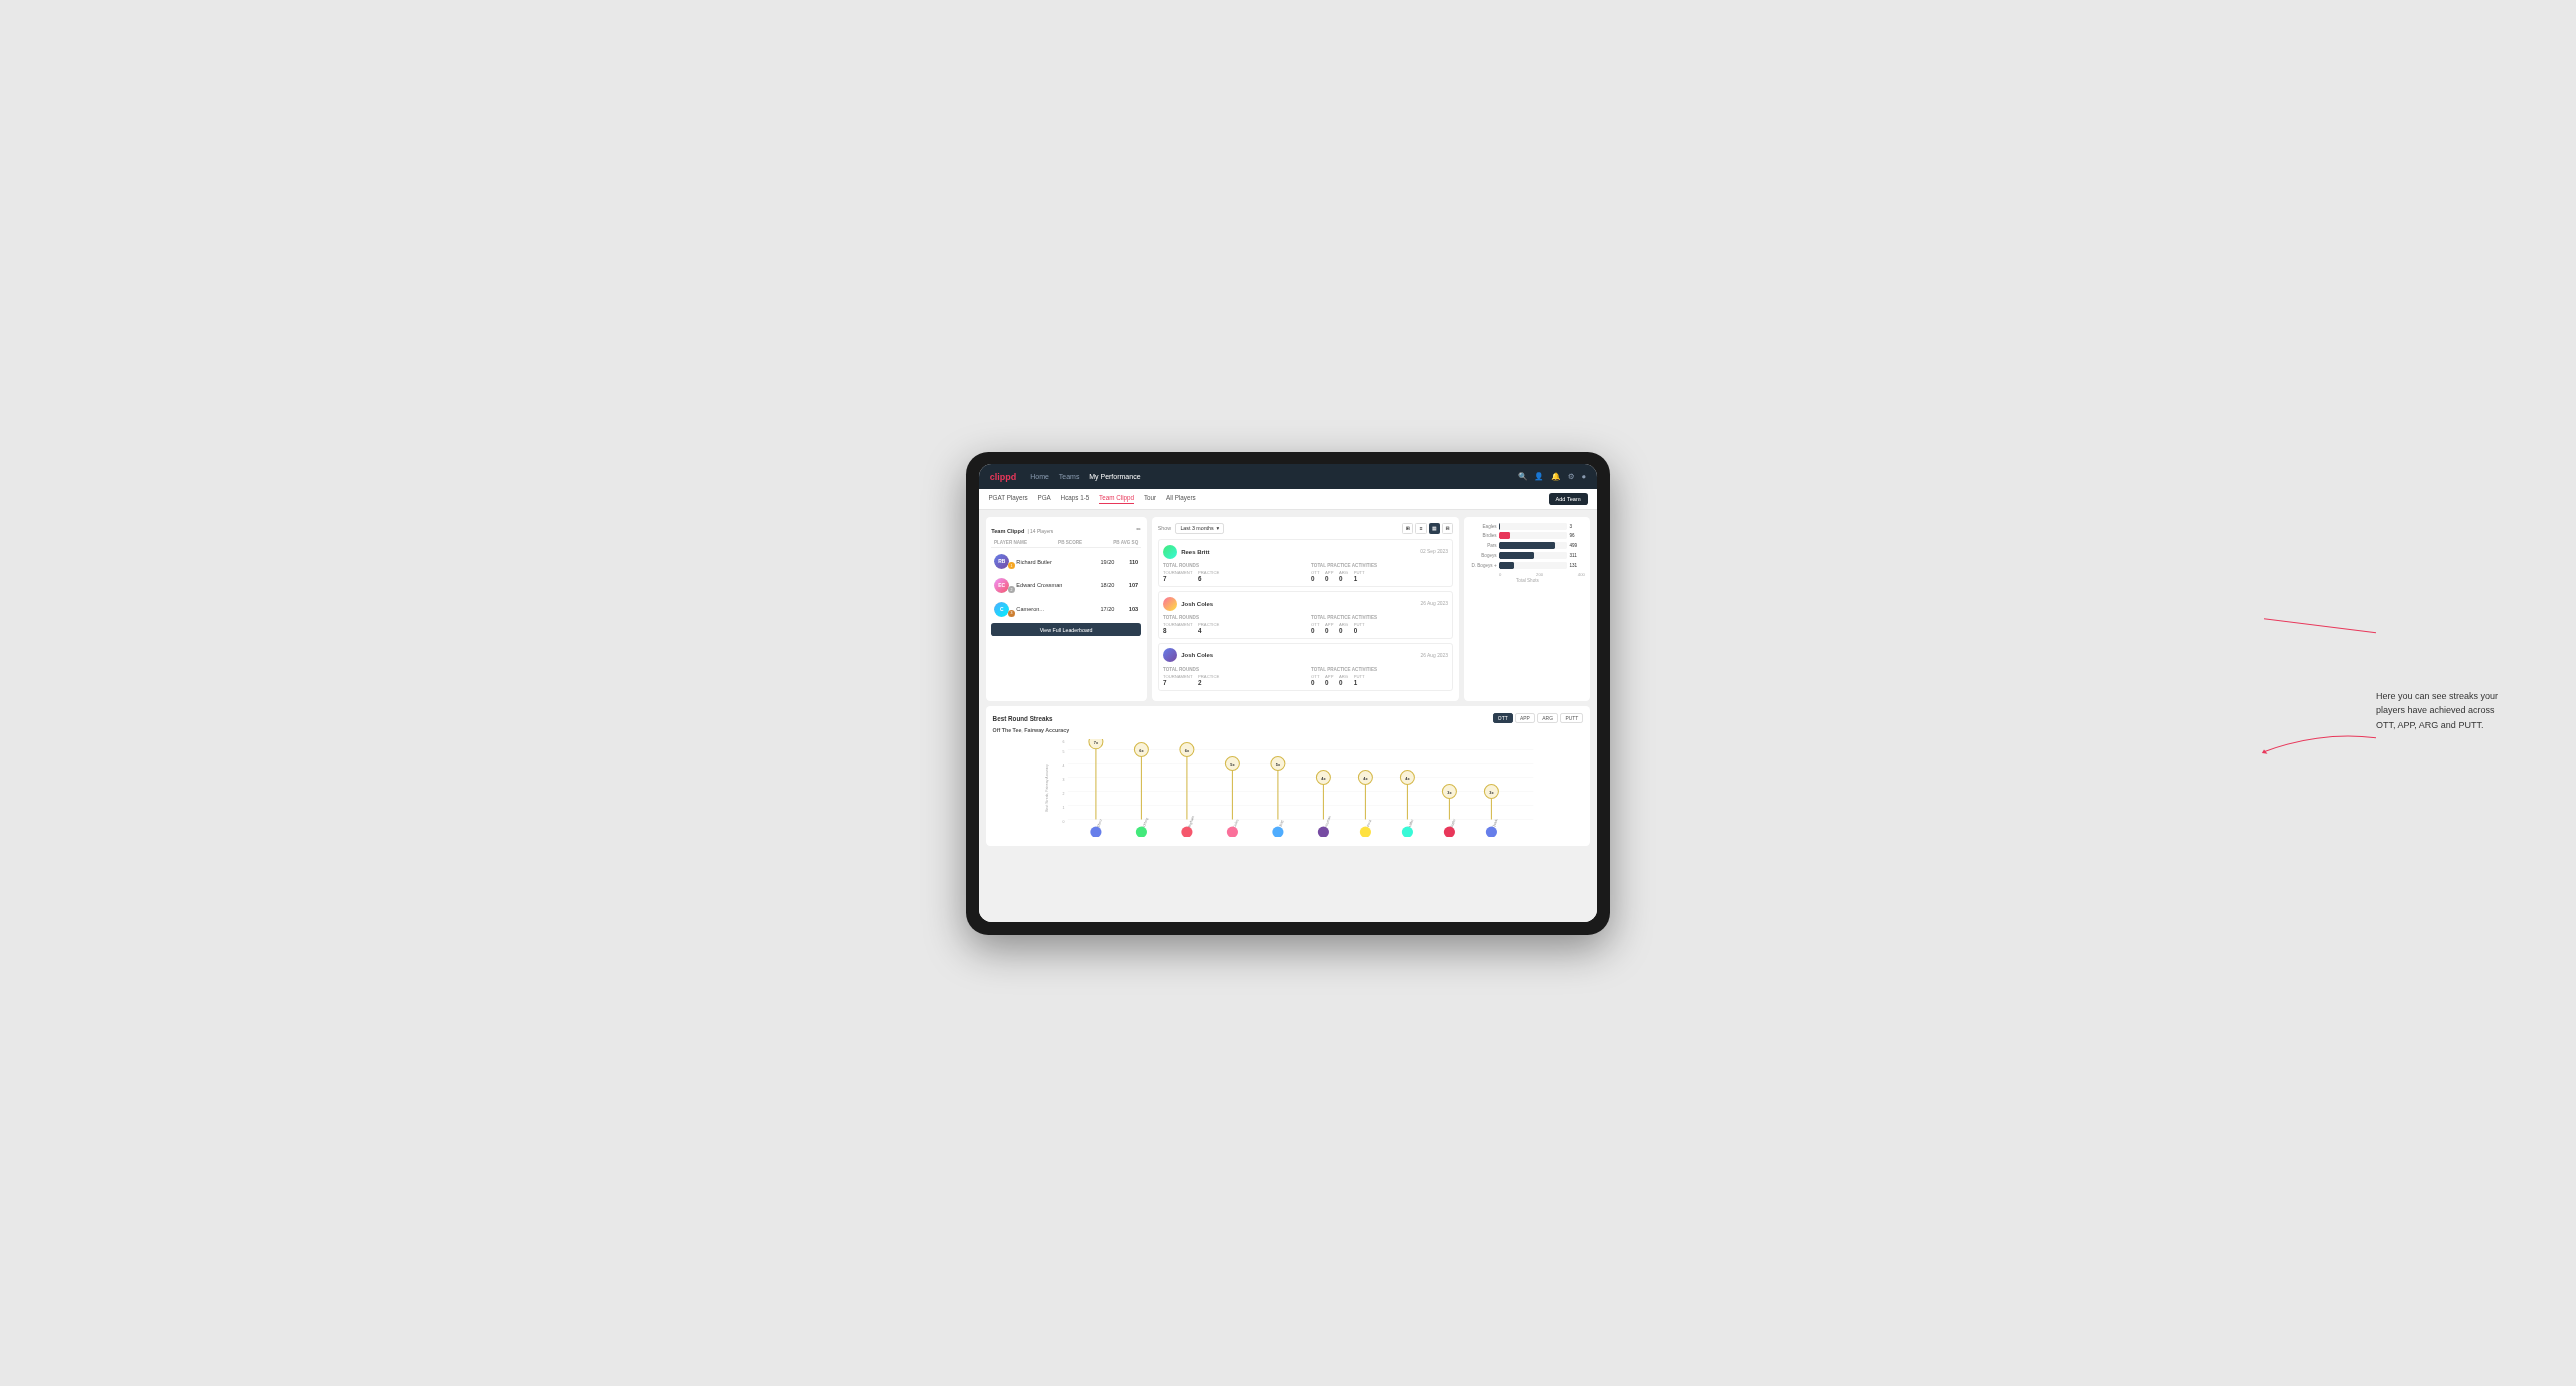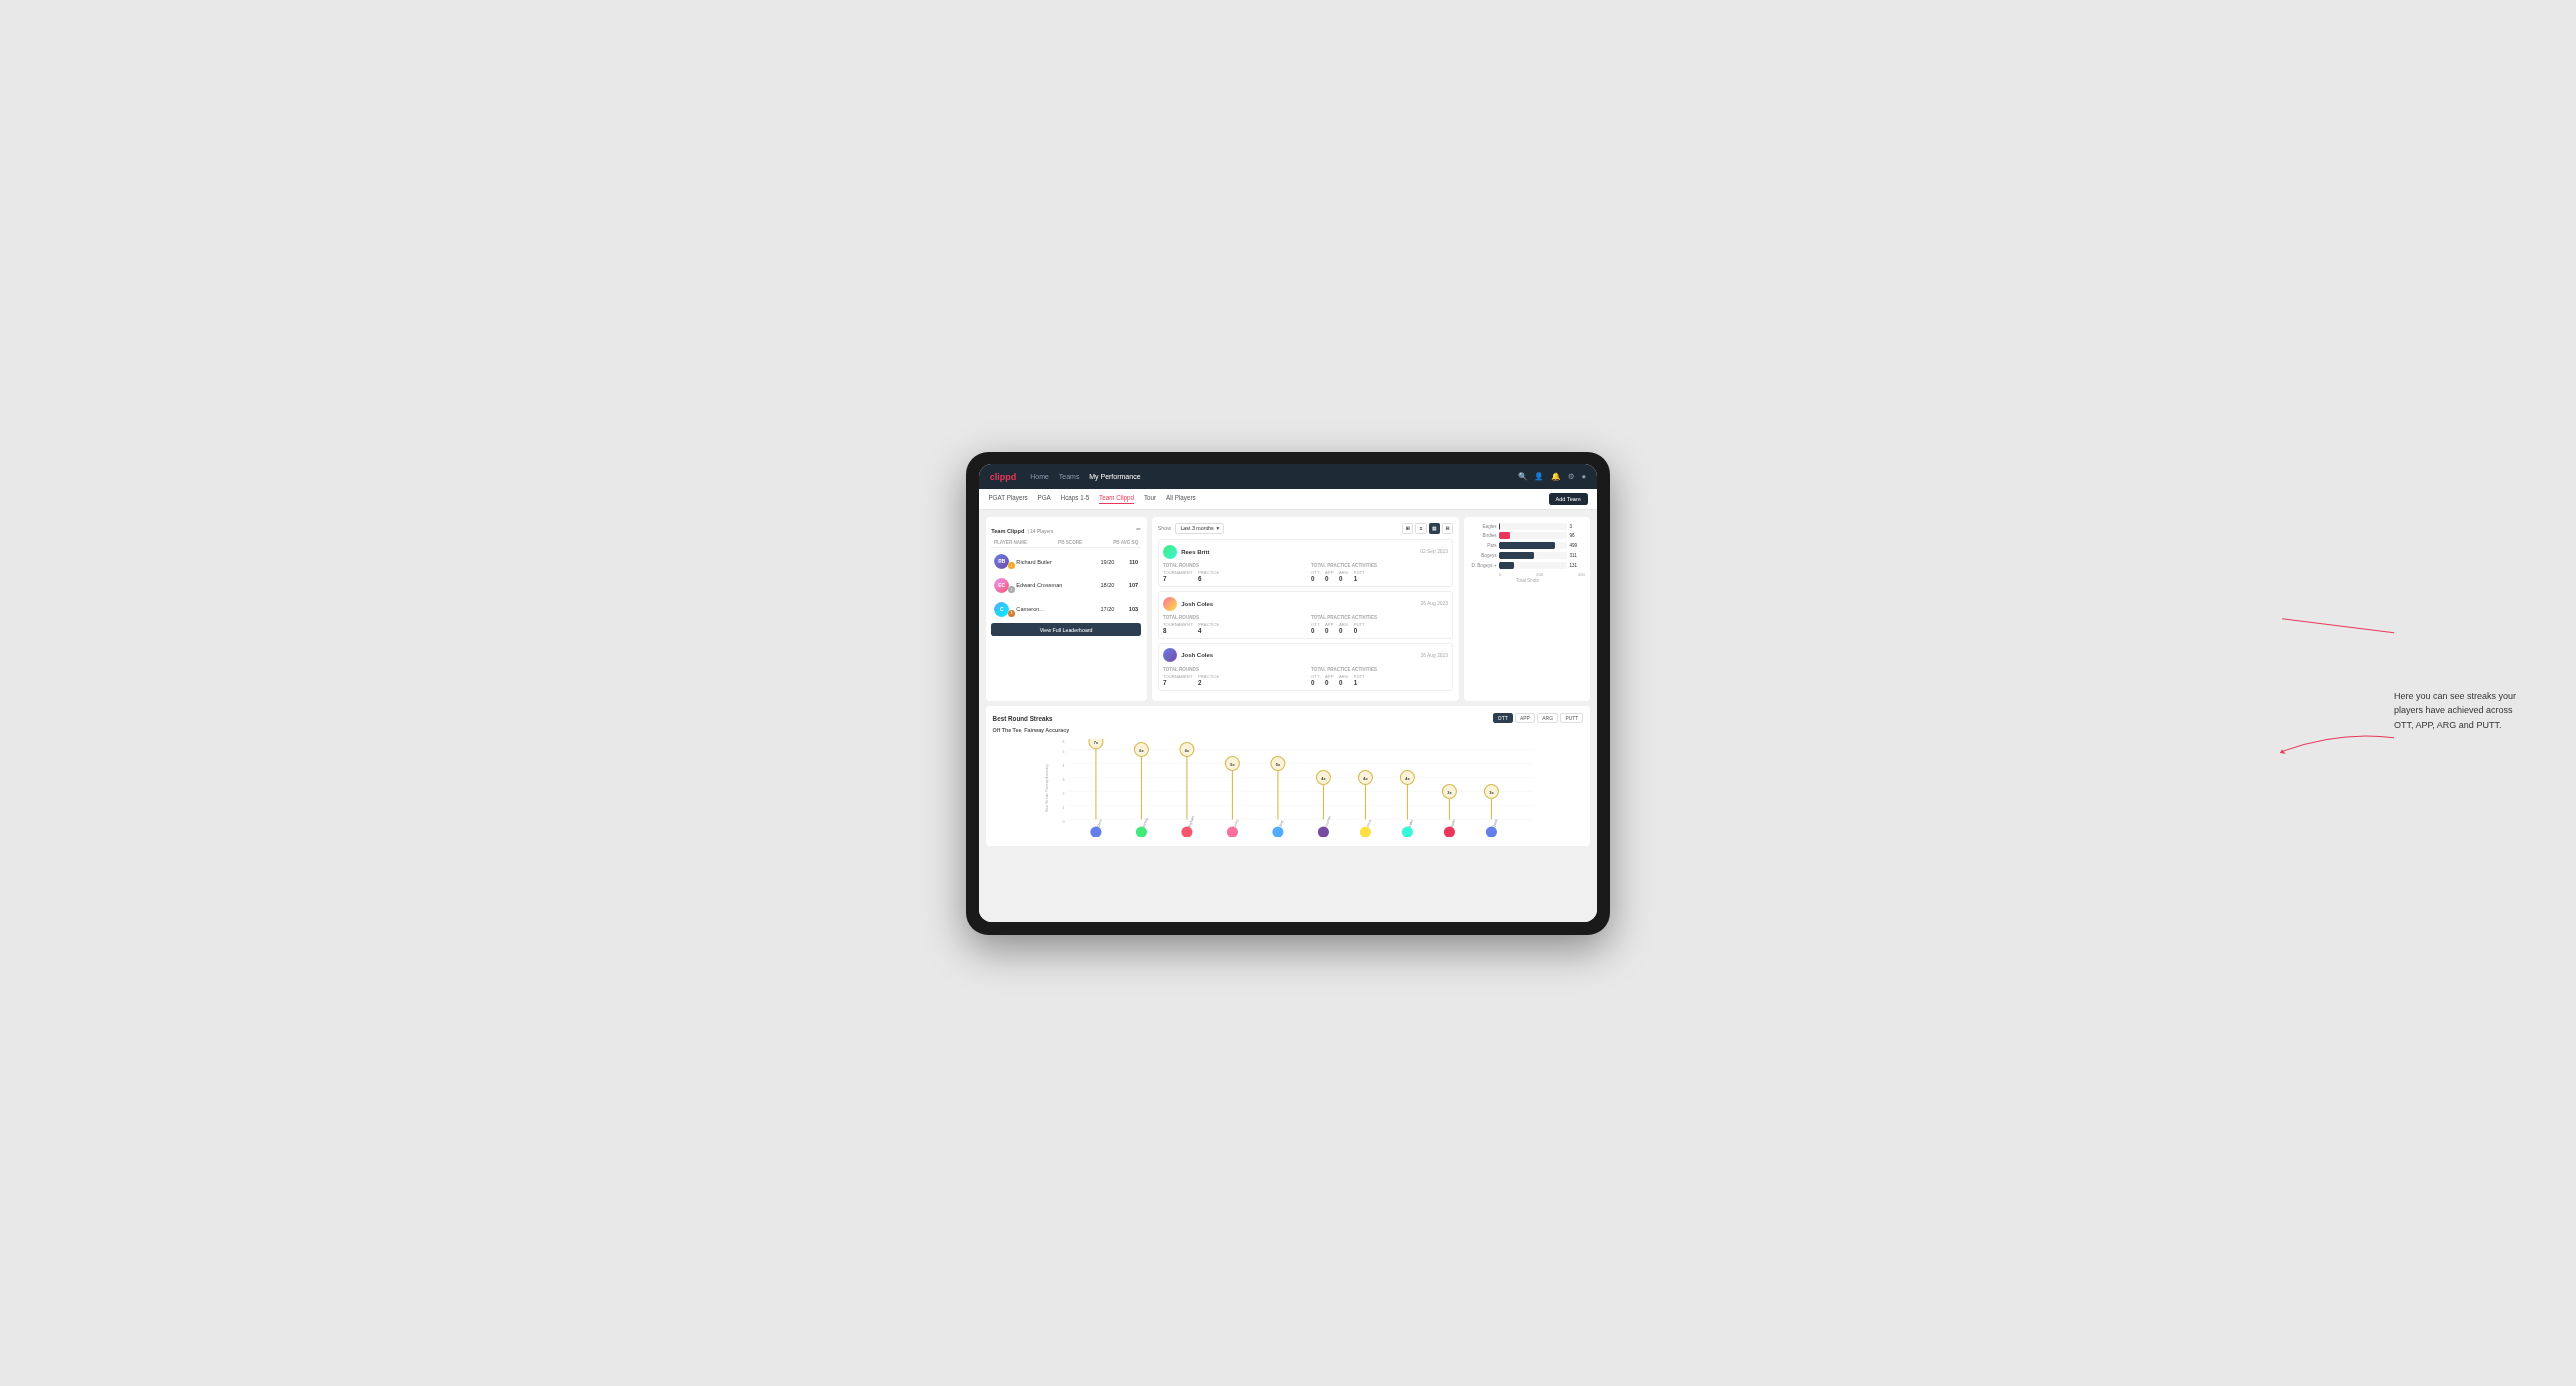--- a/index.html
+++ b/index.html
@@ -851,21 +851,21 @@
 
               <text x="370" y="148" font-size="6" fill="#aaa" text-anchor="middle">Players</text>
             </svg>
           </div>
         </div>
 
       </div>
     </div>
   </div>
 
-  <div style="position:absolute; right:42px; top:50%; transform:translateY(-10%); width:140px;">
+  <div style="position:absolute; right:60px; top:50%; transform:translateY(-10%); width:140px;">
     <p style="font-size:9px; line-height:1.6; color:#333;">Here you can see streaks your players have achieved across OTT, APP, ARG and PUTT.</p>
 
     <svg style="position:absolute; left:-112px; top:42px; overflow:visible;" width="112" height="42" viewBox="0 0 160 60">
       <path d="M 160 10 Q 80 0 0 30" fill="none" stroke="#e8375a" stroke-width="1.5"></path>
       <polygon points="0,27 5,33 -3,32" fill="#e8375a"></polygon>
     </svg>
 
     <svg style="position:absolute; left:-112px; top:-91px; overflow:visible;" width="112" height="42" viewBox="0 0 160 60">
       <path d="M 160 50 Q 80 40 0 30" fill="none" stroke="#e8375a" stroke-width="1.5"></path>
     </svg>

